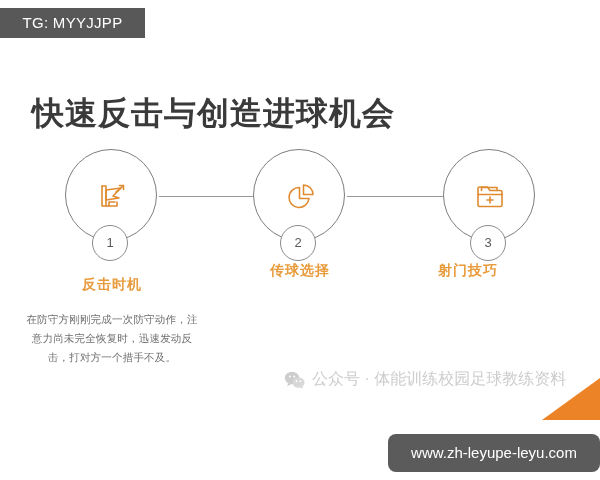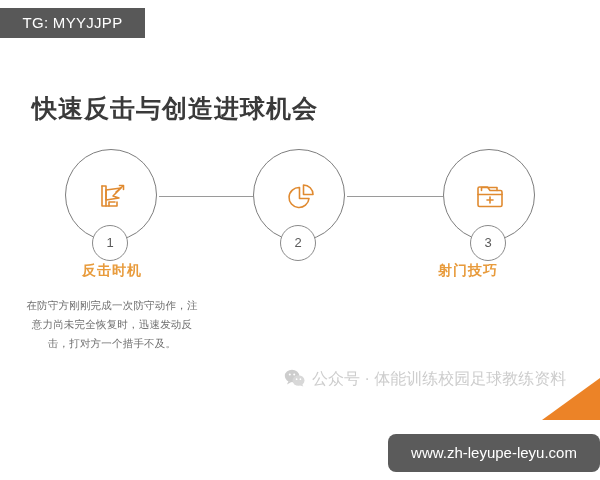--- a/index.html
+++ b/index.html
@@ -35,21 +35,21 @@
     text-align: center;
     letter-spacing: 0.3px;
     white-space: nowrap;
   }
 
   
   #page-title {
     position: absolute;
     left: 32px;
     top: 92px;
-    font-size: 25px;
+    font-size: 32px;
     font-weight: bold;
     color: #3a3a3a;
     letter-spacing: 1px;
     white-space: nowrap;
   }
 
   
   #diagram {
     position: absolute;
     left: 0;
@@ -114,21 +114,21 @@
     line-height: 34px;
     text-align: center;
   }
 
   
   .column {
     position: absolute;
     width: 192px;
     text-align: center;
   }
-  #column-1 { left: 16px; top: 262px; }
+  #column-1 { left: 16px; top: 276px; }
   #column-2 { left: 204px; top: 262px; }
   #column-3 { left: 372px; top: 262px; }
 
   .col-heading {
     font-size: 14px;
     font-weight: bold;
     color: #e89b3c;
     letter-spacing: 1px;
     margin: 0 0 16px 0;
   }
@@ -140,20 +140,21 @@
     width: 175px;
     letter-spacing: 0.2px;
   }
 
   
   #watermark {
     position: absolute;
     left: 284px;
     top: 369px;
     display: flex;
+    align-items: center;
     gap: 7px;
     color: #cdcdcd;
     font-size: 16px;
     white-space: nowrap;
   }
   #wechat-icon { display: block; }
 
   
   #corner-wedge {
     position: absolute;
@@ -236,20 +237,21 @@
     </div>
 
   </div>
 
   <div class="column" id="column-1">
     <div class="col-heading">反击时机</div>
     <div class="col-body">在防守方刚刚完成一次防守动作，注意力尚未完全恢复时，迅速发动反击，打对方一个措手不及。</div>
   </div>
 
   <div class="column" id="column-2">
+    <div class="col-heading">传球选择</div>
   </div>
 
   <div class="column" id="column-3">
     <div class="col-heading">射门技巧</div>
   </div>
 
   <div id="watermark">
     <svg id="wechat-icon" width="21" height="18" viewBox="0 0 21 18">
       <ellipse cx="8" cy="7" rx="7.2" ry="6.2" fill="#cdcdcd"></ellipse>
       <path d="M4.5 12 L3 15.5 L7 13.3 Z" fill="#cdcdcd"></path>

